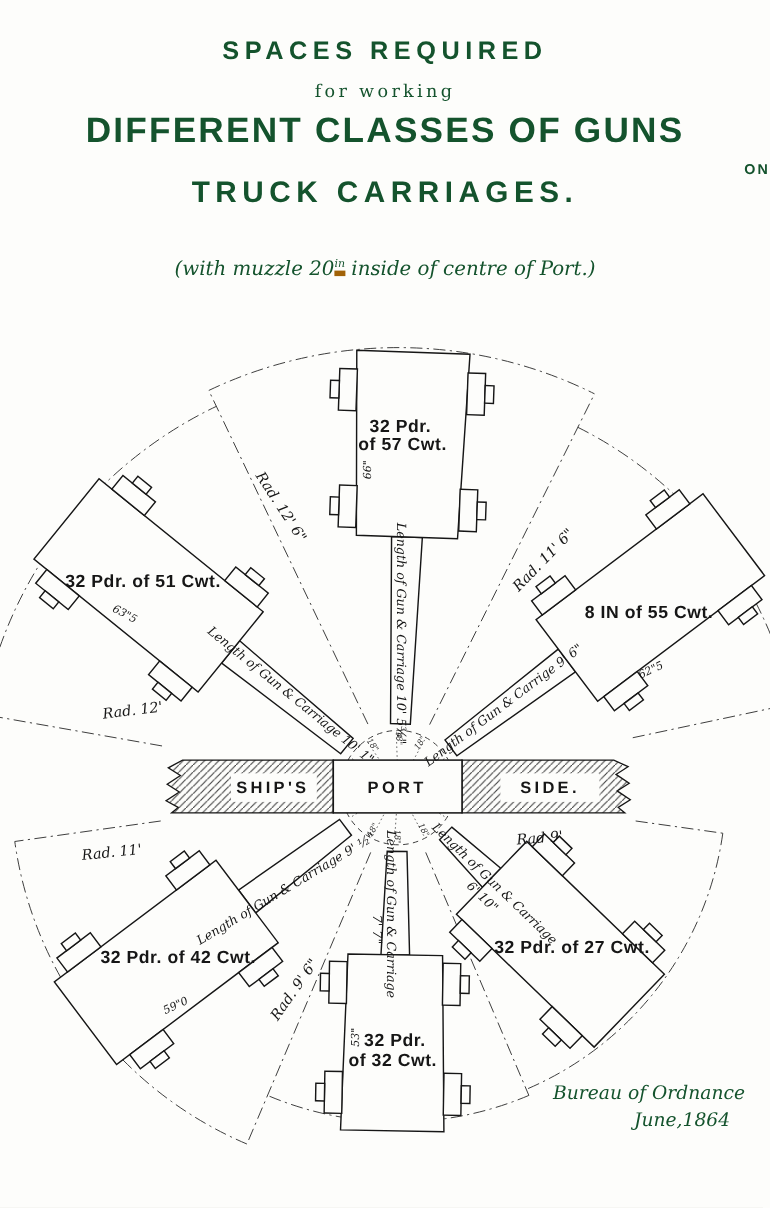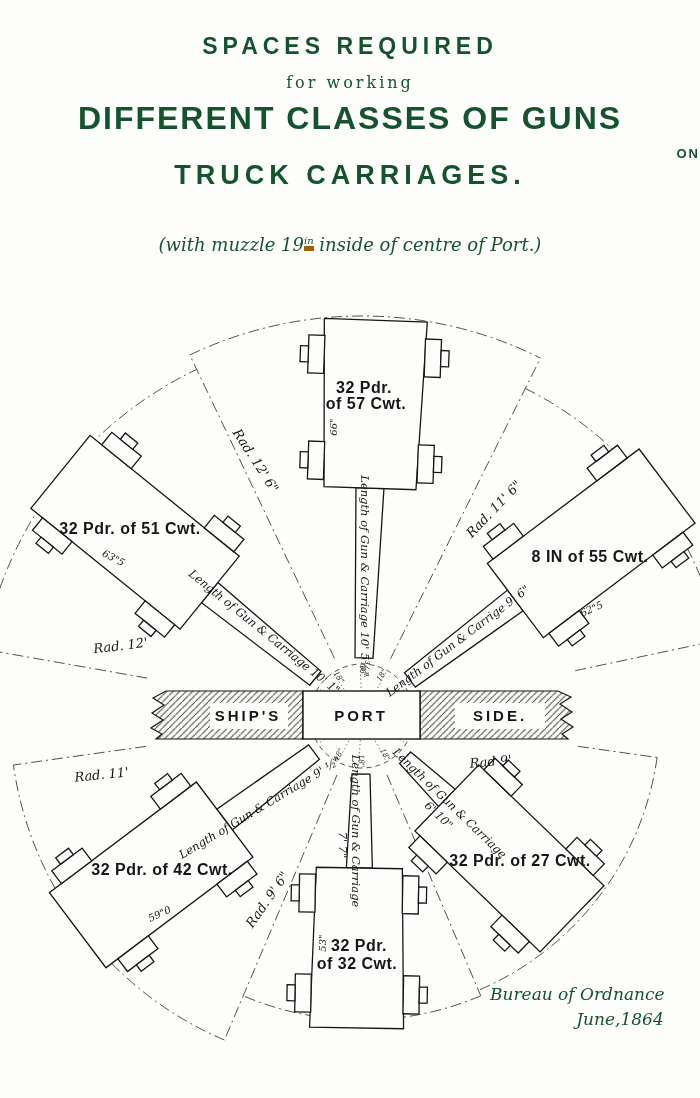--- a/index.html
+++ b/index.html
@@ -7,21 +7,21 @@
         font-family:"Liberation Sans",sans-serif;color:#14532d;overflow:hidden;padding-left:16px;}
   .tl{position:absolute;left:0;width:700px;text-align:center;white-space:nowrap;}
   #t1{top:33px;font-size:23px;font-weight:bold;letter-spacing:5px;}
   #t2{top:73px;font-size:16px;font-family:"DejaVu Serif",serif;letter-spacing:3px;}
   #t3{top:100px;font-size:32px;font-weight:bold;letter-spacing:2px;}
   #t4{top:146px;font-size:13px;font-weight:bold;letter-spacing:2px;text-align:right;}
   #t5{top:160px;font-size:27px;font-weight:bold;letter-spacing:5px;}
   #subtitle{top:234px;font-size:18px;font-style:italic;font-family:"DejaVu Serif",serif;}
   #subtitle sup{font-size:10px;border-bottom:5px solid #a16207;}
   .credit{position:absolute;font-family:"DejaVu Serif",serif;font-style:italic;font-size:17px;white-space:nowrap;}
-  #credit1{left:490px;top:984px;width:200px;}
+  #credit1{left:490px;top:984px;width:200px;text-align:center;}
   #credit2{left:520px;top:1009px;width:200px;text-align:center;}
   svg{position:absolute;left:0;top:0;}
   text{fill:#161616;text-anchor:middle;}
   .gun-name{font-weight:bold;font-size:16px;letter-spacing:.5px;}
   .width-lbl{font-family:"DejaVu Serif",serif;font-style:italic;font-size:10px;}
   .len-lbl{font-family:"DejaVu Serif",serif;font-style:italic;font-size:11.5px;}
   .rad-lbl{font-family:"DejaVu Serif",serif;font-style:italic;font-size:13px;}
   .inset-lbl{font-family:"DejaVu Serif",serif;font-style:italic;font-size:7.5px;fill:#333;}
   .band-lbl{font-weight:bold;font-size:15px;letter-spacing:3px;}
   .dashdot{stroke:#3c3c3c;stroke-width:.9;fill:none;stroke-dasharray:11 4 2 4;}
@@ -32,21 +32,21 @@
 </style>
 </head>
 <body>
 
 <div class="page">
   <div class="tl" id="t1">SPACES REQUIRED</div>
   <div class="tl" id="t2">for working</div>
   <div class="tl" id="t3">DIFFERENT CLASSES OF GUNS</div>
   <div class="tl" id="t4">ON</div>
   <div class="tl" id="t5">TRUCK CARRIAGES.</div>
-  <div class="tl" id="subtitle"><span>(with muzzle 19</span><sup>in</sup><span> inside of centre of Port.)</span></div>
+  <div class="tl" id="subtitle"><span>(with muzzle 20</span><sup>in</sup><span> inside of centre of Port.)</span></div>
 
   <svg id="diagram" width="700" height="1098" viewBox="0 0 700 1098">
     <defs>
       <pattern id="hatch" patternUnits="userSpaceOnUse" width="6.5" height="6.5">
         <path d="M0,6.5 L6.5,0" stroke="#3f3f3f" stroke-width="1"></path>
       </pattern>
     </defs>
     <g id="gSectors">
         <line x1="334.44728980426913" y1="658.2345418016089" x2="189.79556127668198" y2="354.96588626005575" class="dashdot"></line>
         <line x1="390.55666003902775" y1="658.7242008574704" x2="540.4791252439235" y2="358.02625535919" class="dashdot"></line>

